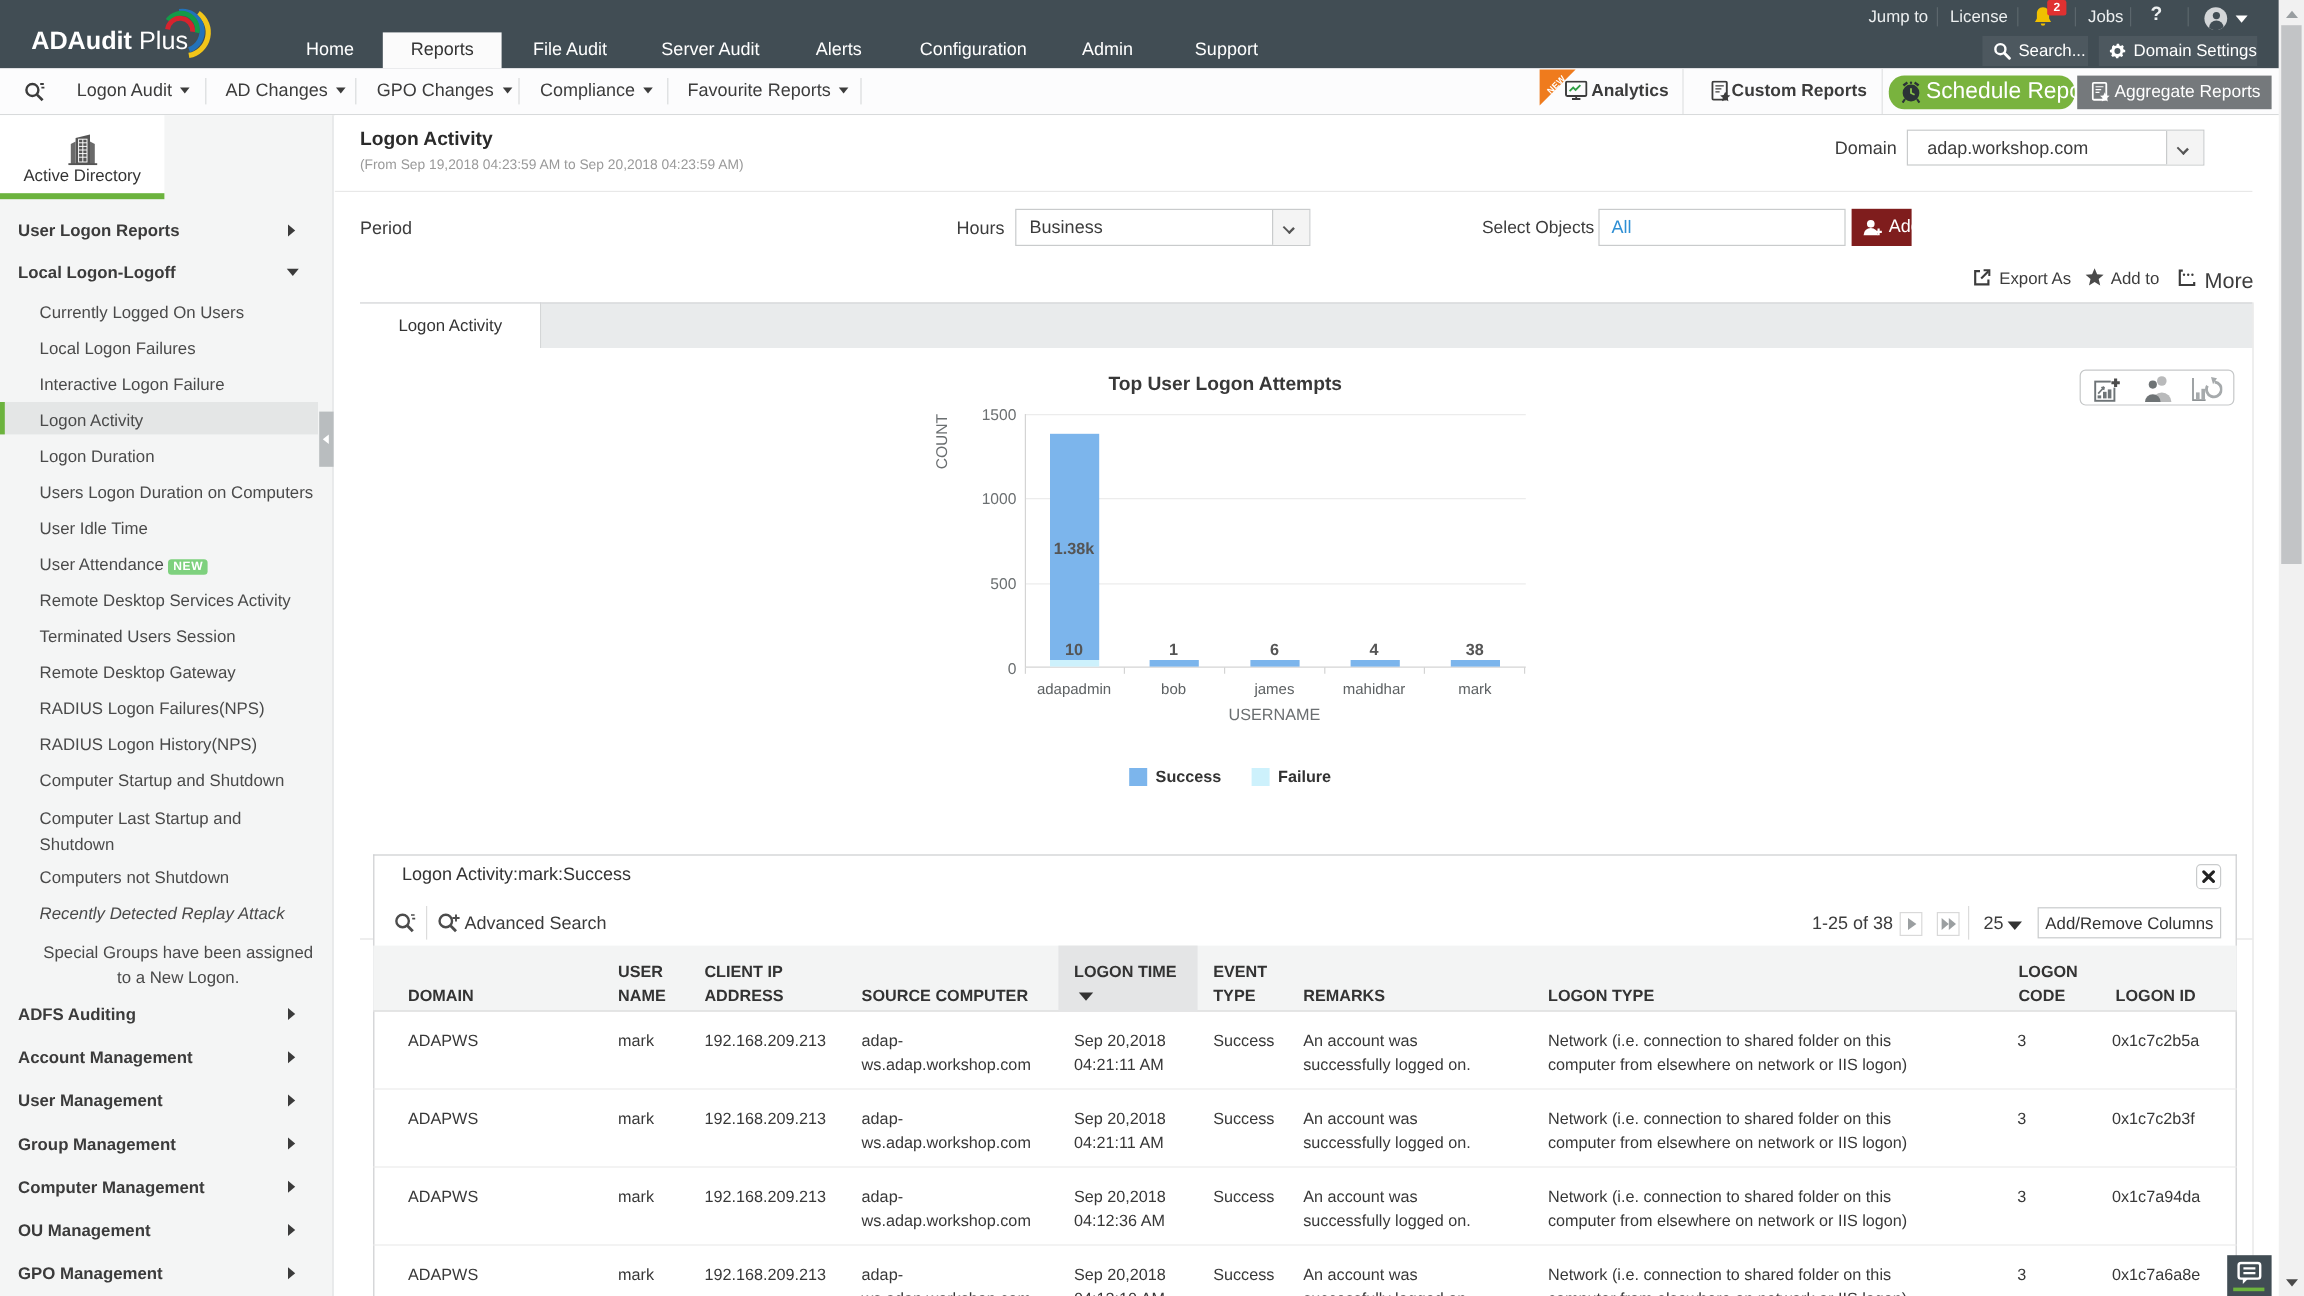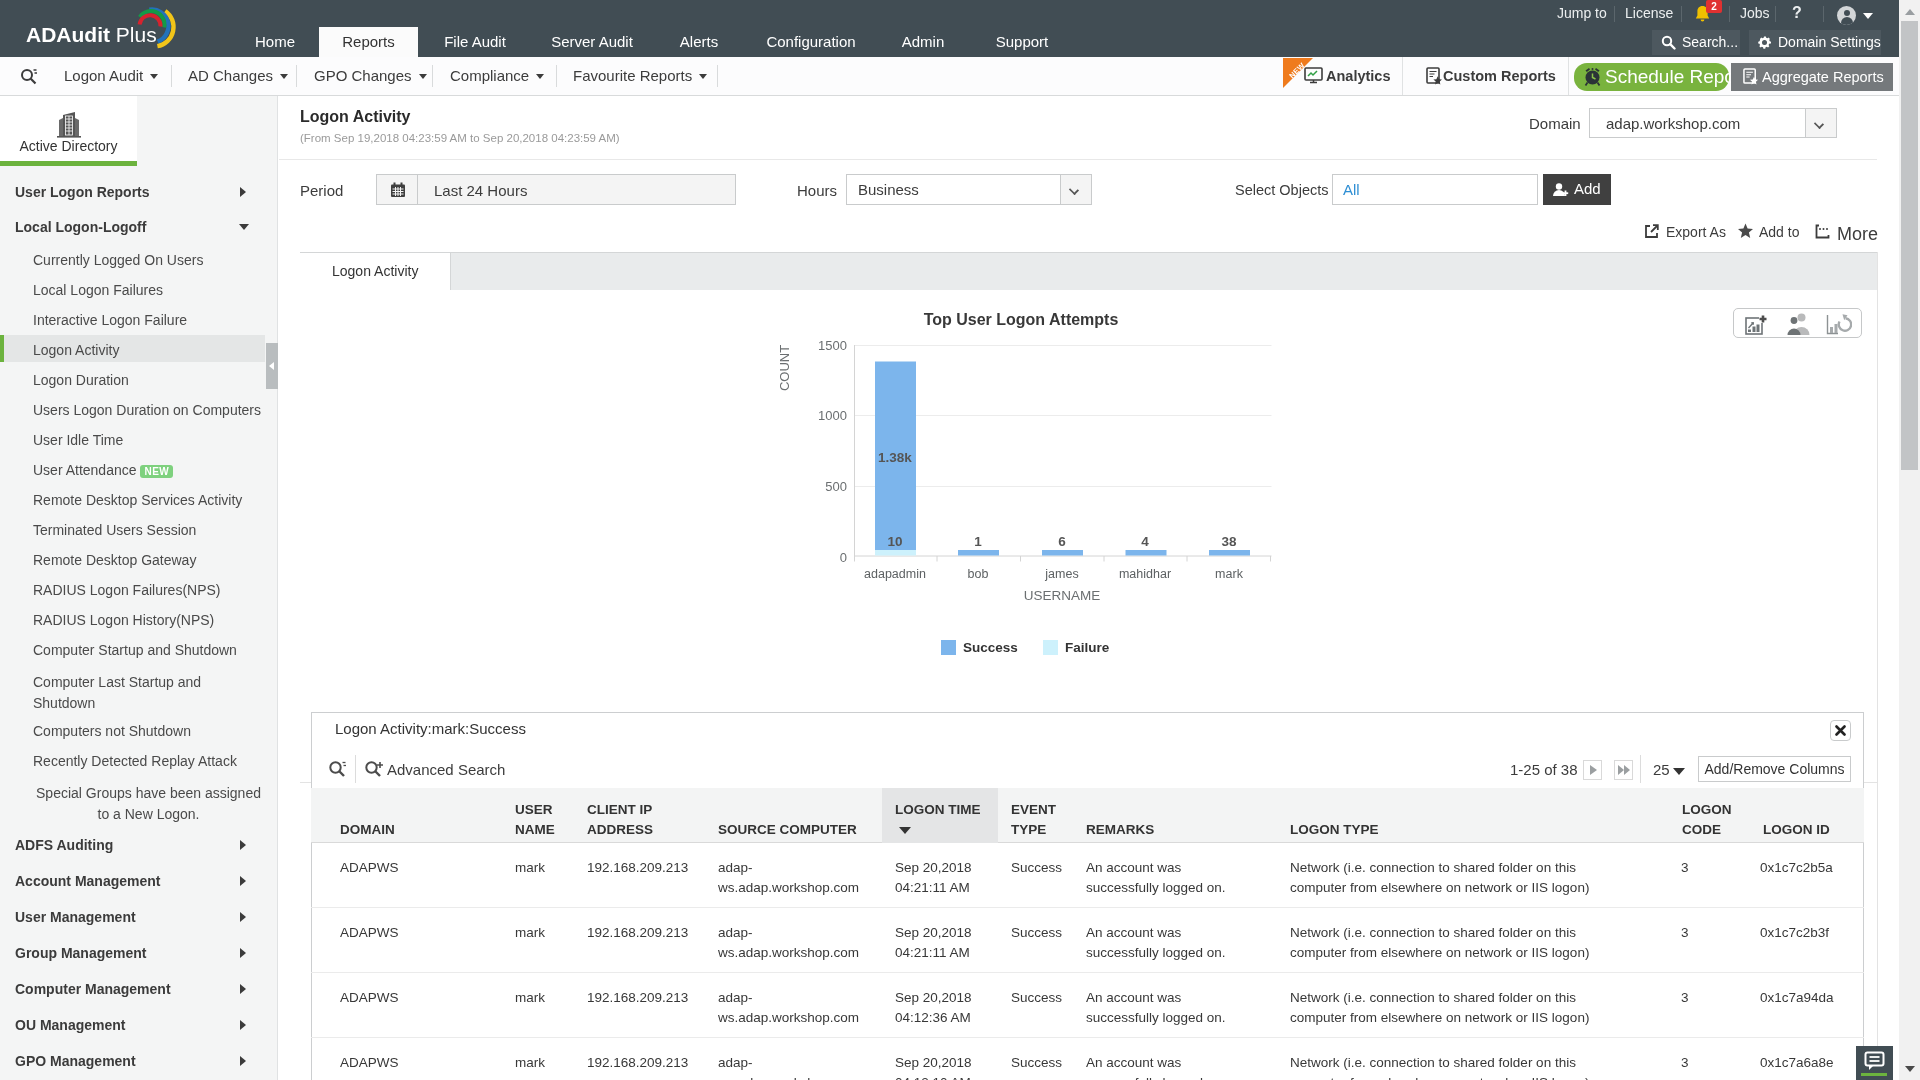--- a/index.html
+++ b/index.html
@@ -203,21 +203,21 @@
   <div class="mitem msub" style="top:336px;">User Idle Time</div>
   <div class="mitem msub" style="top:366px;">User Attendance <span style="display:inline-block;background:#7ed17e;color:#fff;font-size:10px;font-weight:700;border-radius:3px;padding:1px 4px;letter-spacing:0.5px;">NEW</span></div>
   <div class="mitem msub" style="top:396px;">Remote Desktop Services Activity</div>
   <div class="mitem msub" style="top:426px;">Terminated Users Session</div>
   <div class="mitem msub" style="top:456px;">Remote Desktop Gateway</div>
   <div class="mitem msub" style="top:486px;">RADIUS Logon Failures(NPS)</div>
   <div class="mitem msub" style="top:516px;">RADIUS Logon History(NPS)</div>
   <div class="mitem msub" style="top:546px;">Computer Startup and Shutdown</div>
   <div class="mitem msub" style="top:576px;line-height:21px;">Computer Last Startup and Shutdown</div>
   <div class="mitem msub" style="top:627px;">Computers not Shutdown</div>
-  <div class="mitem msub" style="top:657px;">Recently Detected Replay Attack</div>
+  <div class="mitem msub" style="top:657px;font-style:italic;">Recently Detected Replay Attack</div>
   <div class="mitem msub" style="top:687px;line-height:21px;text-align:center;">Special Groups have been assigned to a New Logon.</div>
   <div class="mitem mhead" style="top:741px;">ADFS Auditing<span class="arr-r"></span></div>
   <div class="mitem mhead" style="top:777px;">Account Management<span class="arr-r"></span></div>
   <div class="mitem mhead" style="top:813px;">User Management<span class="arr-r"></span></div>
   <div class="mitem mhead" style="top:849px;">Group Management<span class="arr-r"></span></div>
   <div class="mitem mhead" style="top:885px;">Computer Management<span class="arr-r"></span></div>
   <div class="mitem mhead" style="top:921px;">OU Management<span class="arr-r"></span></div>
   <div class="mitem mhead" style="top:957px;">GPO Management<span class="arr-r"></span></div>
 
   <div class="abs" style="left:266px;top:247px;width:12px;height:46px;background:#b9bdbf;"></div>
@@ -230,50 +230,32 @@
   <div class="lbl abs" style="left:1250px;top:19px;font-size:15px;">Domain</div>
   <div class="inputbox" style="left:1310px;top:12px;width:248px;height:30px;">
     <div class="abs" style="left:16px;top:6px;font-size:15px;color:#3c3c3c;">adap.workshop.com</div>
     <div class="selchev">
           <div class="chev-dn"></div>
         </div>
   </div>
   <div class="hr1"></div>
 
   <div class="lbl abs" style="left:21px;top:86px;font-size:15px;">Period</div>
-  <div class="inputbox" style="left:97px;top:78px;width:360px;height:31px;background:#f4f4f4;">
-    <div class="abs" style="left:0;top:0;width:41px;height:29px;border-right:1px solid #c9cbcc;">
-      <svg class="abs" style="left:13px;top:7px;" width="16" height="16" viewBox="0 0 16 16">
-            <rect x="1" y="2.5" width="14" height="12.5" rx="1" fill="#3f3f3f"></rect>
-            <line x1="4.5" y1="0.5" x2="4.5" y2="4" stroke="#3f3f3f" stroke-width="2"></line>
-            <line x1="11.5" y1="0.5" x2="11.5" y2="4" stroke="#3f3f3f" stroke-width="2"></line>
-            <g stroke="#f4f4f4" stroke-width="1">
-              <line x1="2.5" y1="7" x2="13.5" y2="7"></line>
-              <line x1="2.5" y1="9.5" x2="13.5" y2="9.5"></line>
-              <line x1="2.5" y1="12" x2="13.5" y2="12"></line>
-              <line x1="5.5" y1="5" x2="5.5" y2="14"></line>
-              <line x1="8" y1="5" x2="8" y2="14"></line>
-              <line x1="10.5" y1="5" x2="10.5" y2="14"></line>
-            </g>
-          </svg>
-    </div>
-    <div class="abs" style="left:57px;top:7px;font-size:15px;color:#3c3c3c;">Last 24 Hours</div>
-  </div>
   <div class="lbl abs" style="left:518px;top:86px;font-size:15px;">Hours</div>
   <div class="inputbox" style="left:567px;top:78px;width:246px;height:31px;">
     <div class="abs" style="left:11px;top:6px;font-size:15px;color:#3c3c3c;">Business</div>
     <div class="selchev">
           <div class="chev-dn"></div>
         </div>
   </div>
   <div class="lbl abs" style="left:956px;top:86px;font-size:14.5px;">Select Objects</div>
   <div class="inputbox" style="left:1053px;top:78px;width:206px;height:31px;">
     <div class="abs" style="left:10px;top:6px;font-size:15px;color:#2f8fd4;">All</div>
   </div>
-  <div class="abs" style="left:1264px;top:78px;width:68px;height:31px;background:#404040;padding-left:38px;">
+  <div class="abs" style="left:1264px;top:78px;width:50px;height:31px;background:#7f1d1d;padding-left:38px;">
     <svg class="abs" style="left:8px;top:8px;" width="18" height="16" viewBox="0 0 18 16">
           <circle cx="8" cy="4.5" r="3.2" fill="#fff"></circle>
           <path d="M2 14 a6 6 0 0 1 12 0 z" fill="#fff"></path>
           <line x1="14.5" y1="8.5" x2="14.5" y2="14" stroke="#fff" stroke-width="1.8"></line>
           <line x1="11.8" y1="11.2" x2="17.2" y2="11.2" stroke="#fff" stroke-width="1.8"></line>
         </svg>
     <div class="abs" style="left:31px;top:6px;color:#fff;font-size:15px;">Add</div>
   </div>
 
   <svg class="abs" style="left:1365px;top:128px;" width="15" height="15" viewBox="0 0 15 15">

